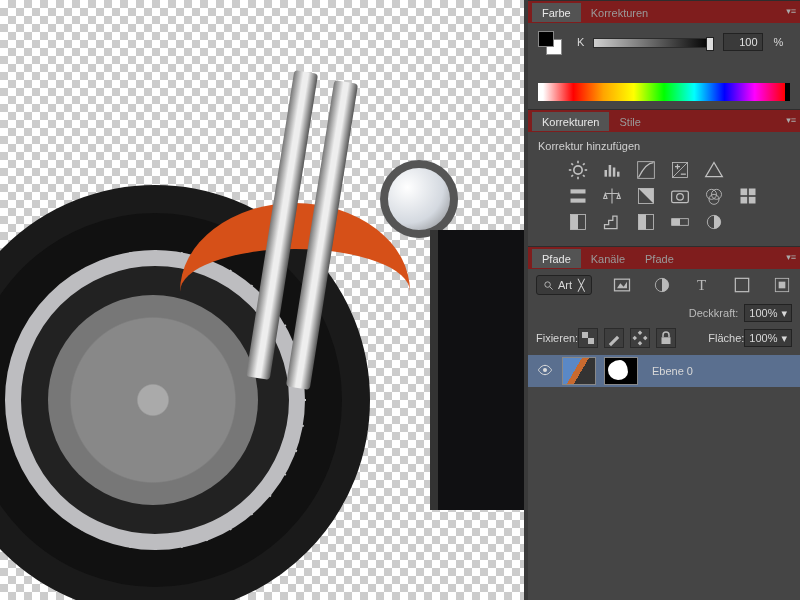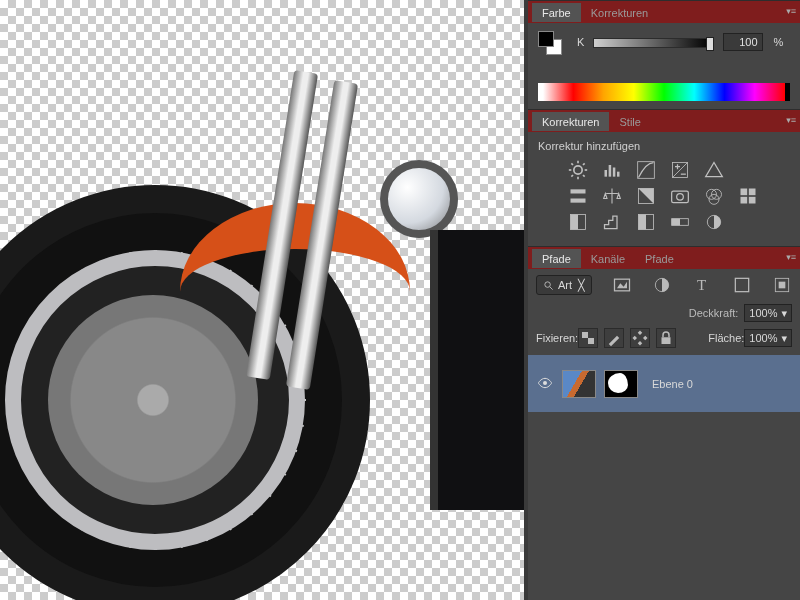--- a/index.html
+++ b/index.html
@@ -56,21 +56,21 @@
   .dd .chev{font-size:8px;color:#aaa;margin-left:6px;}
   .mini-icon{width:20px;height:20px;display:flex;align-items:center;justify-content:center;color:#bbb;cursor:pointer;}
   .row2{display:flex;align-items:center;padding:3px 8px;gap:6px;}
   .row2 .label{color:#bbb;}
   .row2 .spacer{flex:1;}
   .pctbox{display:flex;align-items:center;background:#3a3a3a;border:1px solid #222;padding:1px 4px;height:18px;min-width:46px;justify-content:flex-end;}
   .lockrow{display:flex;align-items:center;padding:3px 8px;}
   .lock-icons{display:flex;gap:6px;}
   .lock-icons .mini-icon{background:#3e3e3e;border:1px solid #2b2b2b;}
   .layer-list{margin-top:4px;}
-  .layer-item{display:flex;align-items:center;height:57px;background:#5a6f8f;padding:0 8px;gap:8px;}
+  .layer-item{display:flex;align-items:center;height:32px;background:#5a6f8f;padding:0 8px;gap:8px;}
   .eye{width:18px;text-align:center;}
   .thumb{width:34px;height:28px;border:1px solid #888;background:linear-gradient(120deg,#5a88c6 0 40%,#c86a30 40% 55%,#333 55% 100%);}
   .mask{width:34px;height:28px;border:1px solid #888;background:#000;position:relative;}
   .mask::after{content:"";position:absolute;width:20px;height:20px;background:#fff;left:3px;top:2px;border-radius:60% 40% 50% 50%/50% 60% 40% 50%;}
   .layer-name{margin-left:6px;}
 </style>
 </head>
 <body>
 
 <div class="workspace">

